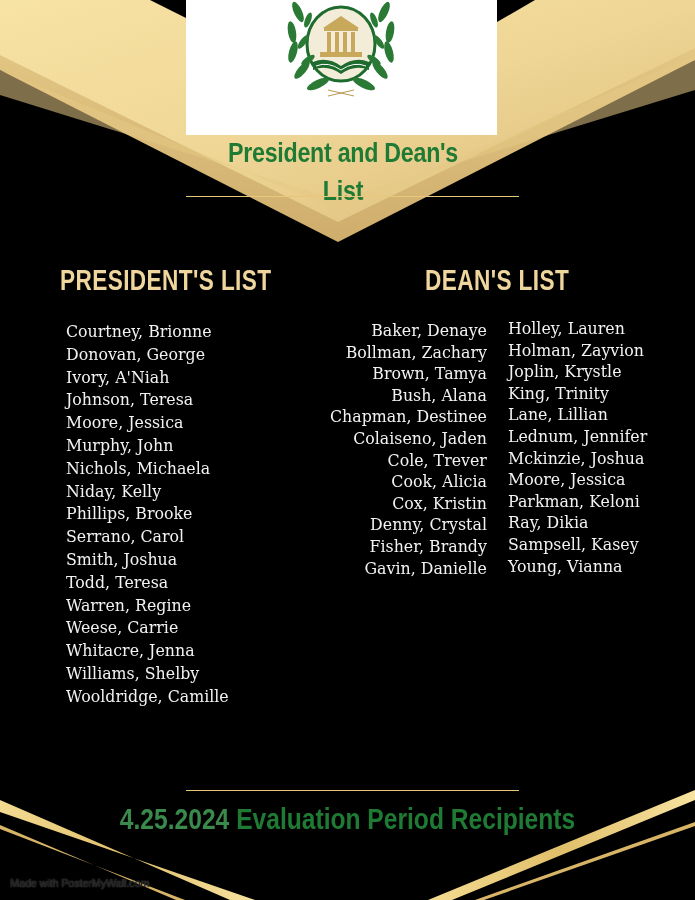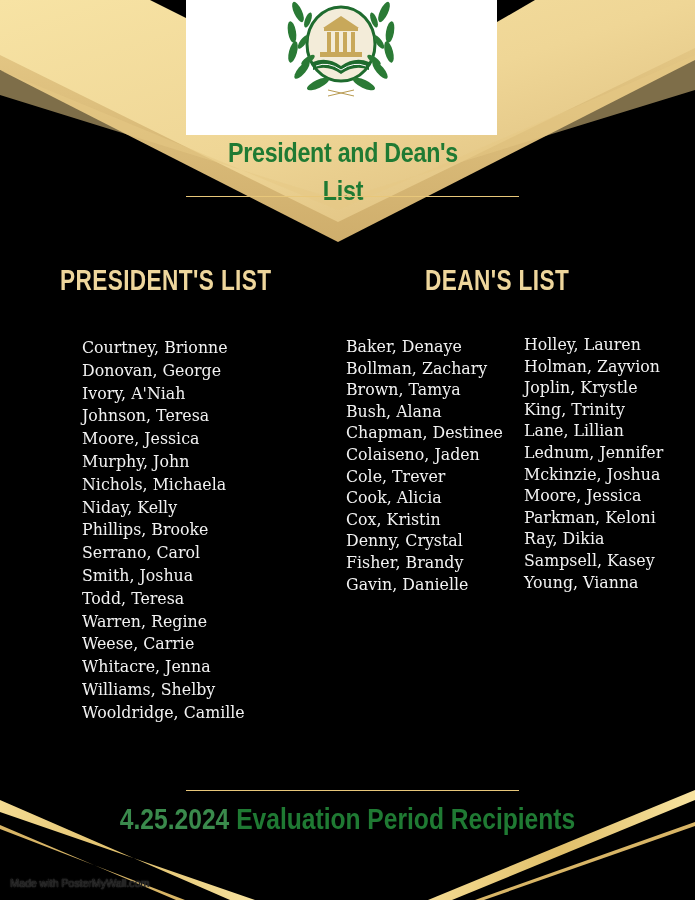--- a/index.html
+++ b/index.html
@@ -5,21 +5,21 @@
   html, body { margin: 0; padding: 0; }
   body { width: 695px; height: 900px; background: #000; overflow: hidden; position: relative; font-family: "DejaVu Serif", serif; }
   .stage { position: absolute; left: 0; top: 0; width: 695px; height: 900px; background: #000; overflow: hidden; }
   svg.bg { position: absolute; left: 0; top: 0; }
   .logo-box { position: absolute; left: 186px; top: 0; width: 311px; height: 135px; background: #fff; }
   .logo-box svg { position: absolute; left: 0; top: 0; }
   .college-name { position: absolute; left: 0; top: 97px; width: 311px; text-align: center; color: #1e6b2e; font-family: "Liberation Serif", serif; font-size: 33px; letter-spacing: 0.5px; line-height: 36px; }
   .subtitle { position: absolute; left: 186px; top: 134px; width: 314px; text-align: center; color: #1f7a33; font-family: "Liberation Sans", sans-serif; font-weight: bold; font-size: 27px; line-height: 38px; transform: scaleX(0.86); transform-origin: center; letter-spacing: -0.3px; }
   .rule { position: absolute; height: 1px; background: #e8c77a; }
   .heading { position: absolute; color: #eed69c; font-family: "Liberation Sans", sans-serif; font-weight: bold; font-size: 29px; line-height: 34px; letter-spacing: 0.5px; transform: scaleX(0.78); transform-origin: left center; white-space: nowrap; }
-  .list { position: absolute; list-style: none; margin: 16px; padding: 0; color: #f2f2f2; font-family: "DejaVu Serif", serif; font-size: 17px; }
+  .list { position: absolute; list-style: none; margin: 0; padding: 0; color: #f2f2f2; font-family: "DejaVu Serif", serif; font-size: 17px; }
   .list li { white-space: nowrap; transform: scaleX(0.93); transform-origin: left center; }
   .pres-list li { height: 22.8px; line-height: 22.8px; }
   .dean-list li { height: 21.6px; line-height: 21.6px; }
   .footer-title { position: absolute; left: 0; top: 800px; width: 695px; text-align: center; font-family: "Liberation Sans", sans-serif; font-weight: bold; font-size: 30px; line-height: 38px; transform: scaleX(0.82); transform-origin: center; color: #1f7a33; }
   .footer-title .date { color: #3a8a4c; }
   .watermark { position: absolute; left: 10px; top: 877px; font-family: "Liberation Sans", sans-serif; font-size: 11px; color: #1a1a1a; text-shadow: 0 0 1px #555, 0 0 2px #444; letter-spacing: -0.2px; }
 </style>
 </head>
 <body>
 
@@ -119,21 +119,21 @@
     <li>Smith, Joshua</li>
     <li>Todd, Teresa</li>
     <li>Warren, Regine</li>
     <li>Weese, Carrie</li>
     <li>Whitacre, Jenna</li>
     <li>Williams, Shelby</li>
     <li>Wooldridge, Camille</li>
   </ul>
 
   <div class="heading" style="left:425px; top:263px;">DEAN'S LIST</div>
-  <ul class="list dean-list" style="left:330px; top:320px;">
+  <ul class="list dean-list" style="left:330px; top:320px;text-align:right;">
     <li>Baker, Denaye</li>
     <li>Bollman, Zachary</li>
     <li>Brown, Tamya</li>
     <li>Bush, Alana</li>
     <li>Chapman, Destinee</li>
     <li>Colaiseno, Jaden</li>
     <li>Cole, Trever</li>
     <li>Cook, Alicia</li>
     <li>Cox, Kristin</li>
     <li>Denny, Crystal</li>

